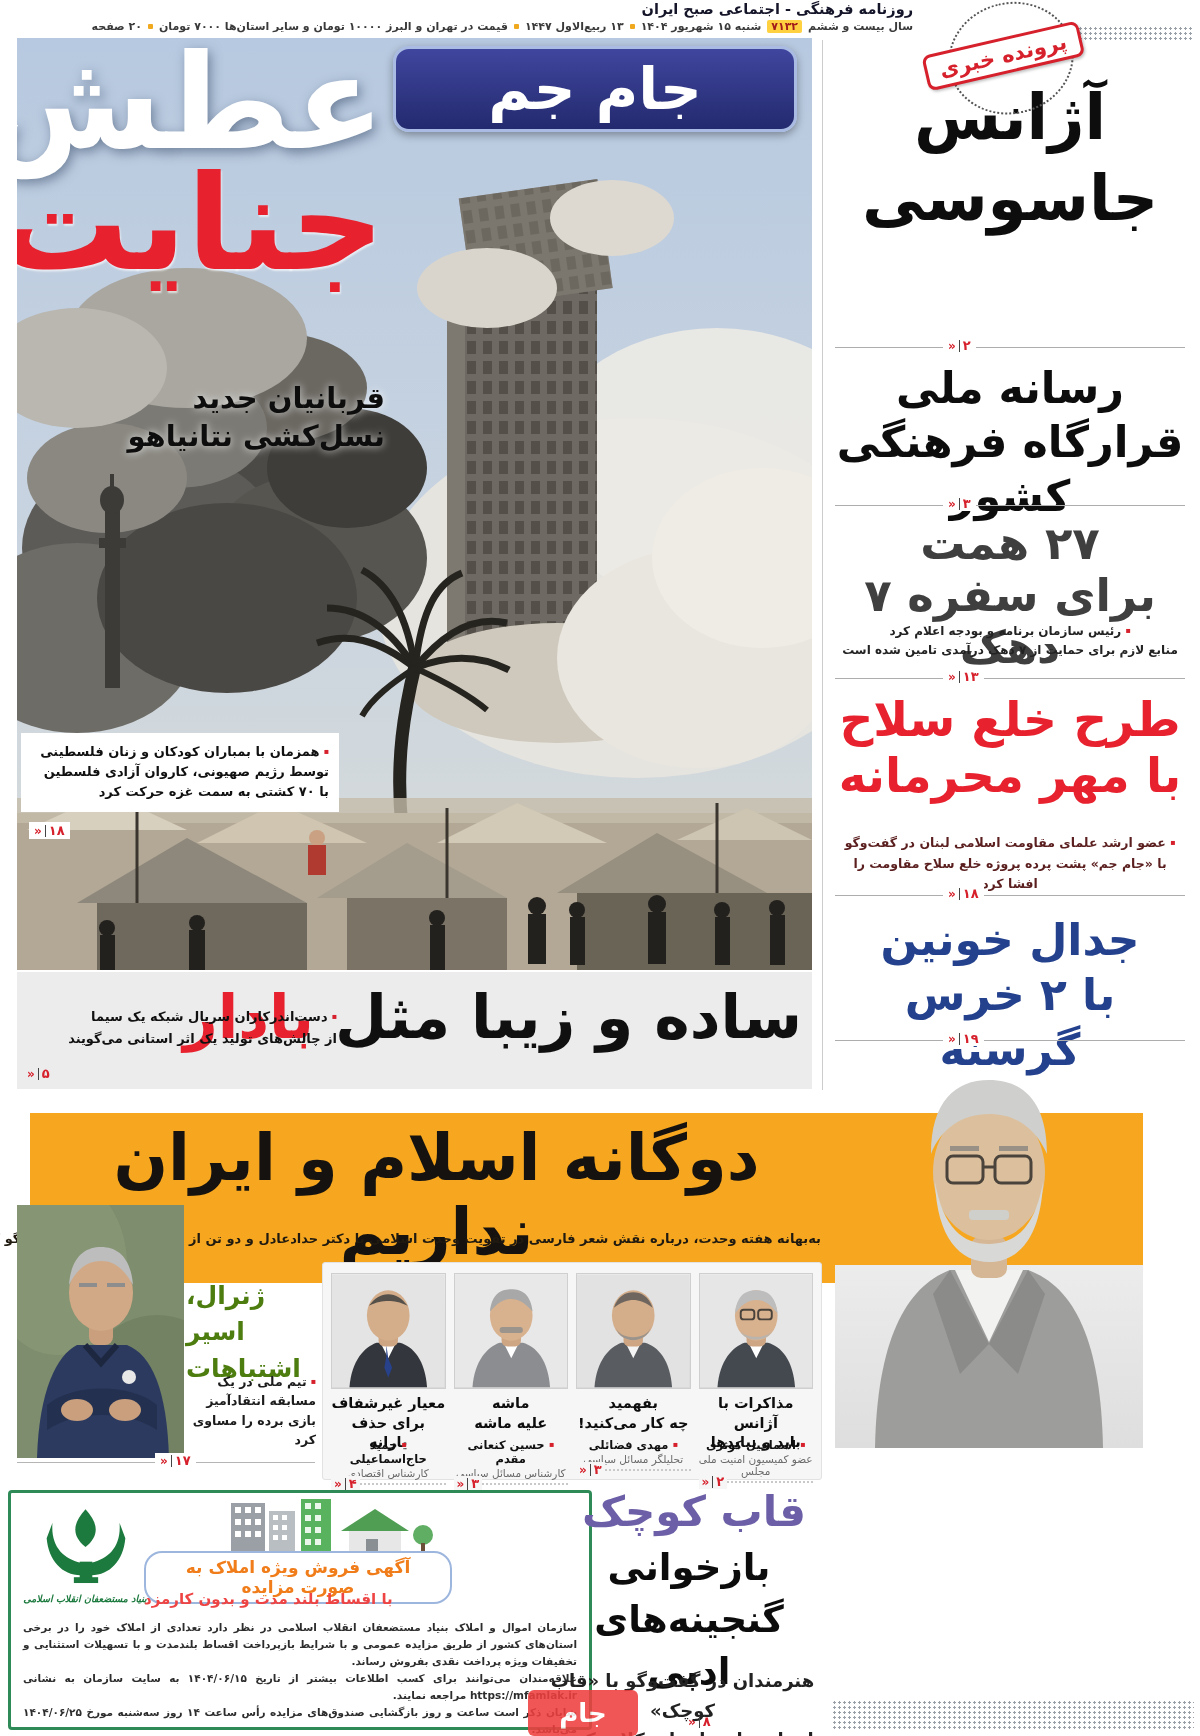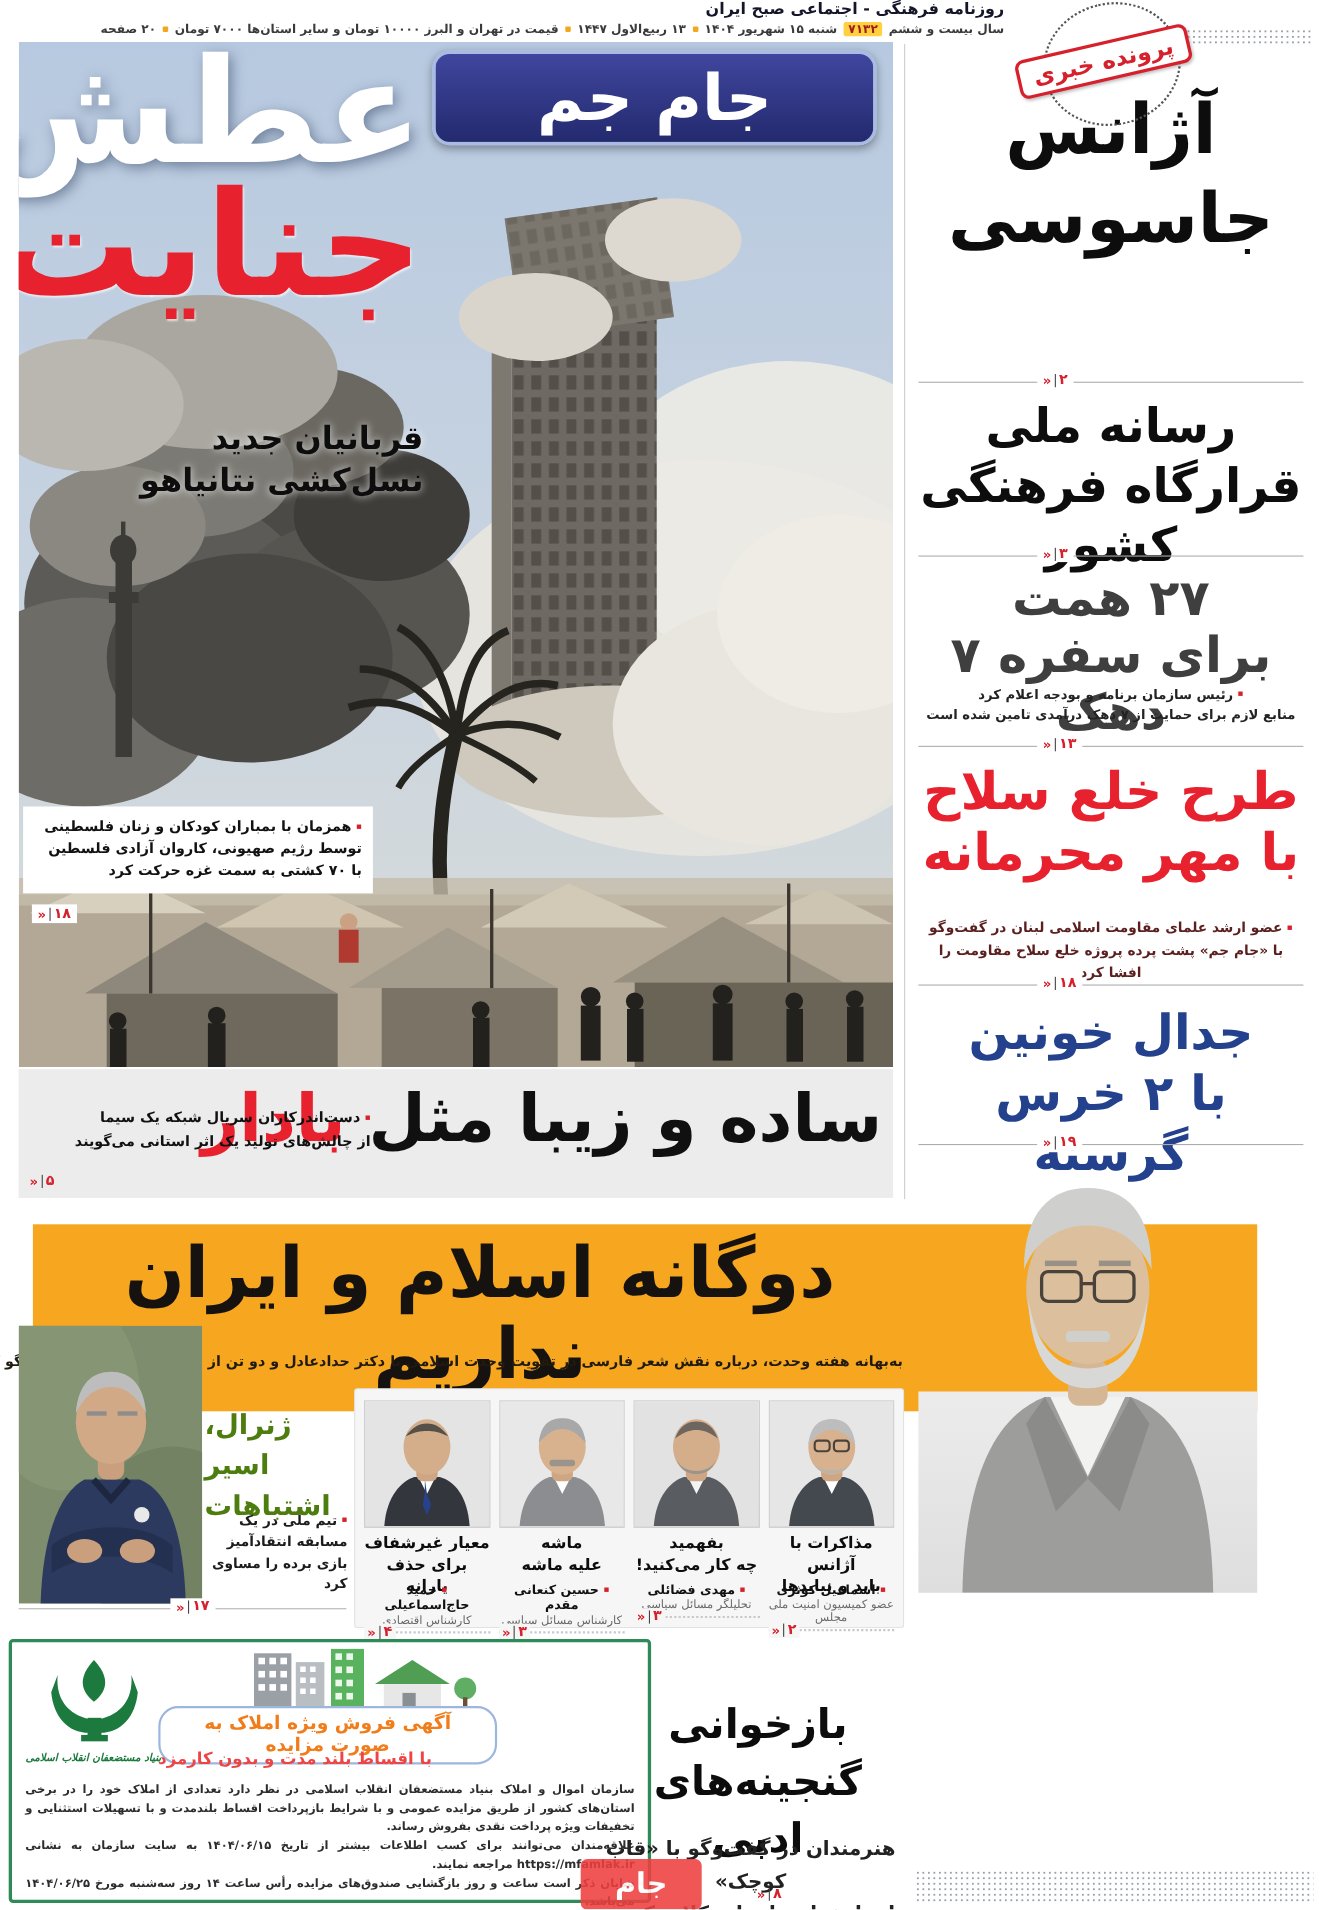--- a/index.html
+++ b/index.html
@@ -549,20 +549,21 @@
     <div class="ad-badge">آگهی فروش ویژه املاک به صورت مزایده</div>
     <div class="ad-sub">با اقساط بلند مدت و بدون کارمزد</div>
     <div class="ad-body">
       <div>سازمان اموال و املاک بنیاد مستضعفان انقلاب اسلامی در نظر دارد تعدادی از املاک خود را در برخی استان‌های کشور از طریق مزایده عمومی و با شرایط بازپرداخت اقساط بلندمدت و با تسهیلات استثنایی و تخفیفات ویژه پرداخت نقدی بفروش رساند.</div>
       <div>علاقه‌مندان می‌توانند برای کسب اطلاعات بیشتر از تاریخ ۱۴۰۴/۰۶/۱۵ به سایت سازمان به نشانی https://mfamlak.ir مراجعه نمایند.</div>
       <div>شایان ذکر است ساعت و روز بازگشایی صندوق‌های مزایده رأس ساعت ۱۴ روز سه‌شنبه مورخ ۱۴۰۴/۰۶/۲۵ می‌باشد.</div>
 
     </div>
   </div>
 
+  <div class="abs qab-logo">قاب کوچک</div>
   <div class="abs qab-title prelines">بازخوانی
 گنجینه‌های ادبی</div>
   <div class="abs qab-lead prelines">هنرمندان در گفت‌وگو با «قاب کوچک»
 از بازخوانی ادبیات کلاسیک در آثار نمایشی گفتند</div>
   <div class="abs pg qab-pg">
     <span class="pg-n">۸</span>
       <span class="pg-bar"></span>
       <span class="pg-a">«</span>
   </div>
   <div class="abs wm">جام</div>

